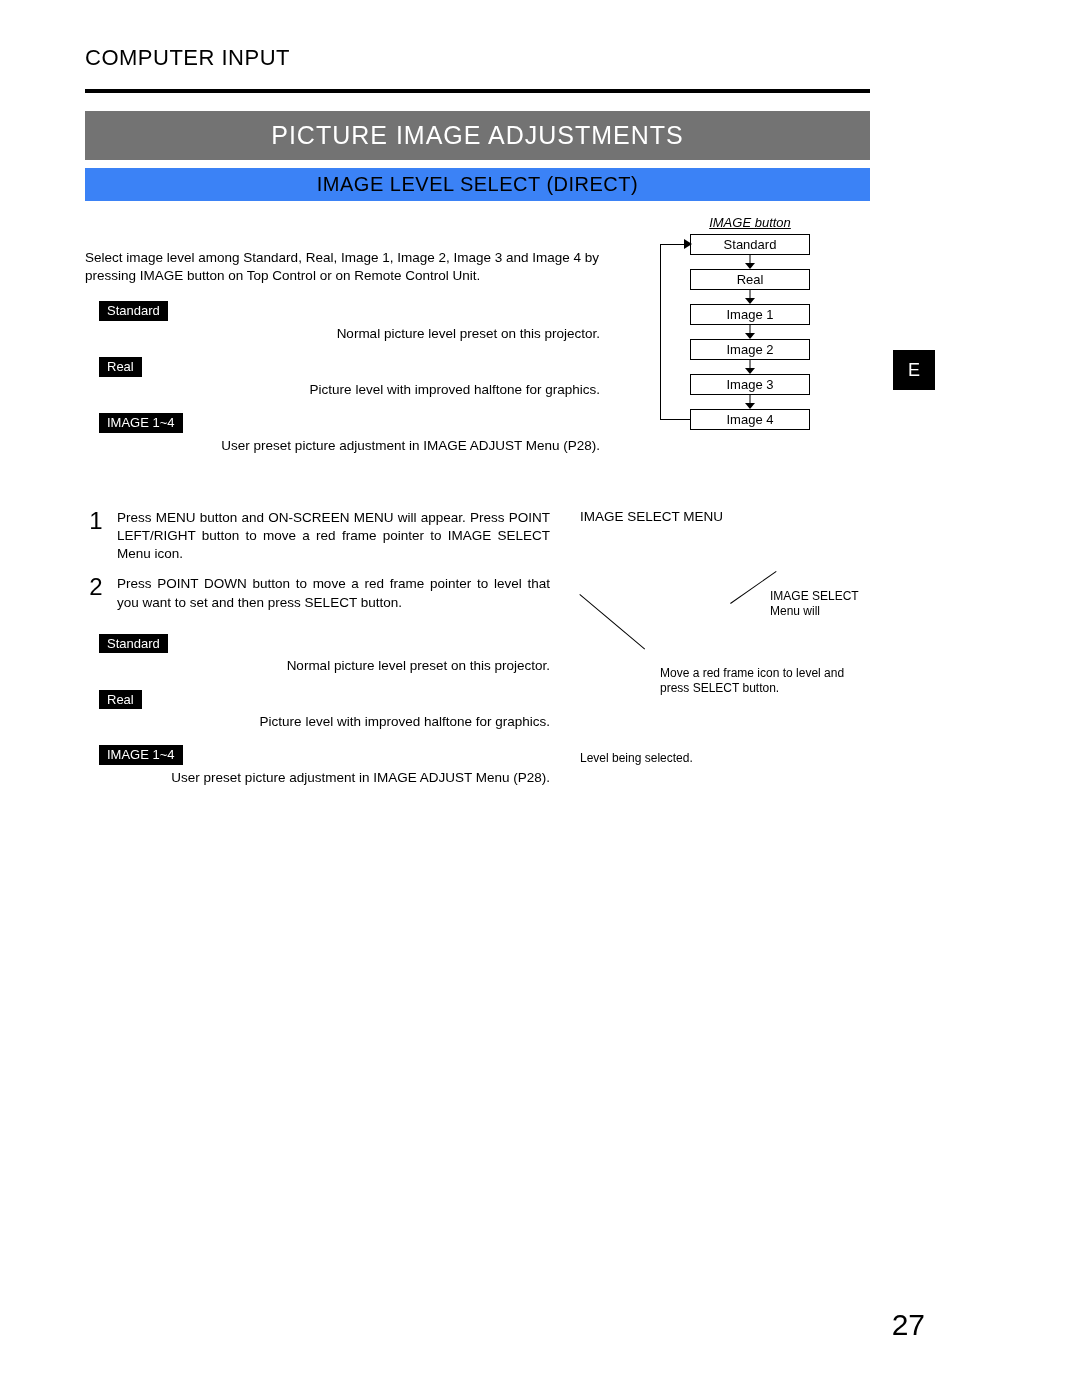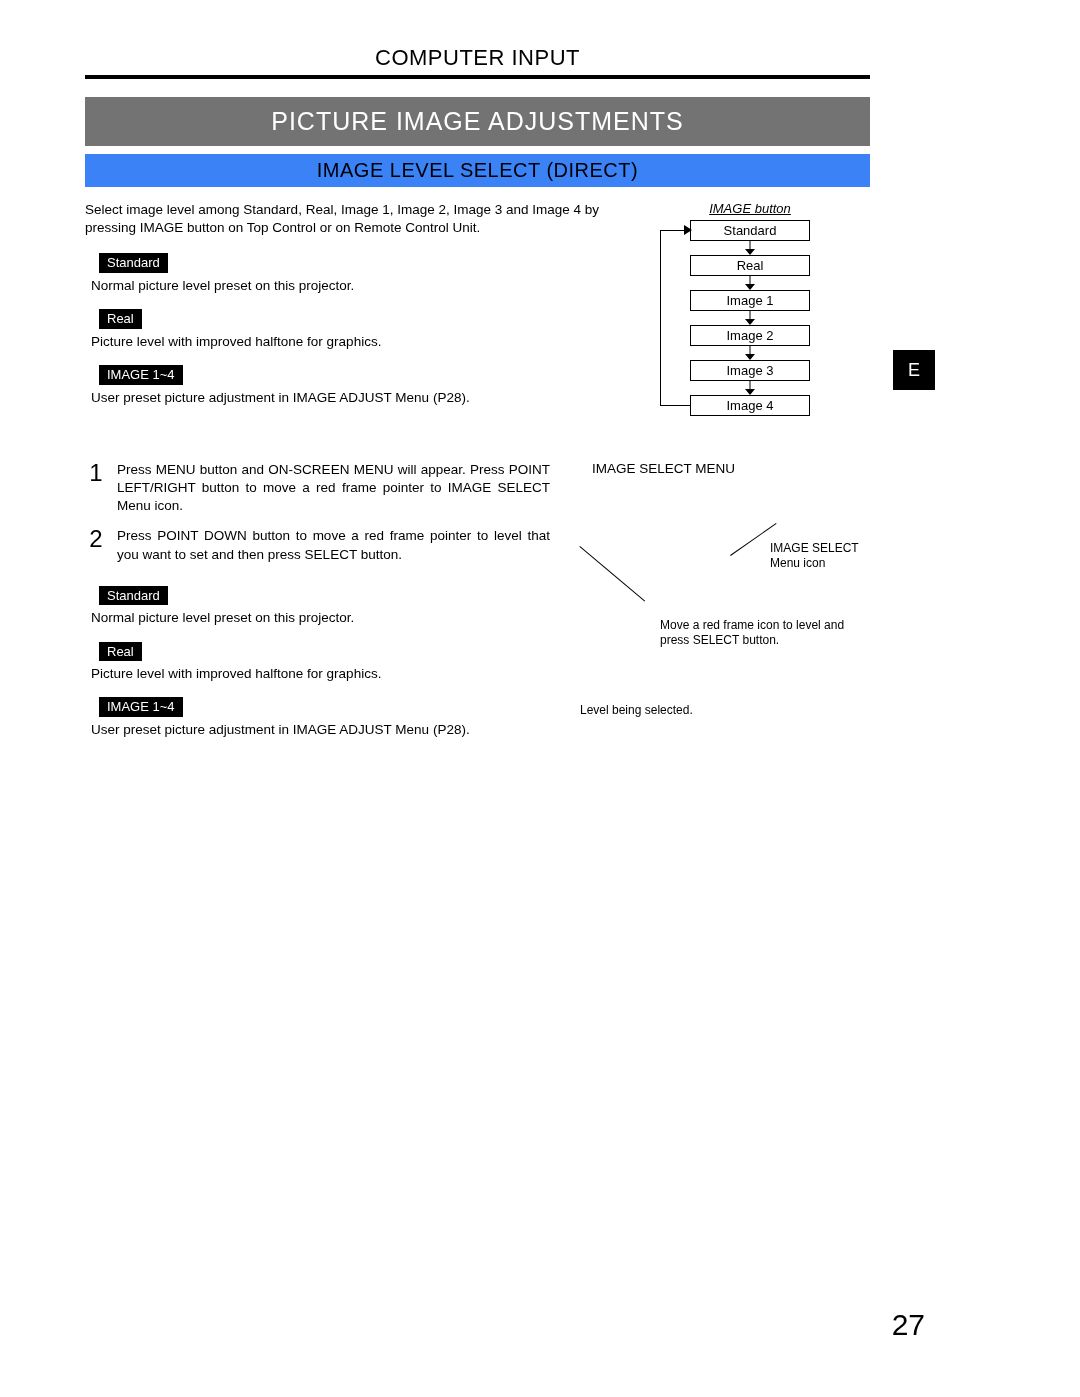--- a/index.html
+++ b/index.html
@@ -11,24 +11,24 @@
     position: relative;
     color: #000;
   }
   .page {
     position: absolute;
     left: 85px;
     top: 45px;
     width: 785px;
   }
   .header-title {
-    text-align: center;
+    text-align: left;
     font-size: 22px;
     letter-spacing: 0.5px;
-    padding-bottom: 4px;
+    padding-bottom: 18px;
   }
   .header-rule {
     border-top: 1px solid #000;
     border-bottom: 3px solid #000;
     height: 4px;
     margin-bottom: 18px;
   }
   .main-title {
     background: #737373;
     color: #fff;
@@ -41,31 +41,31 @@
   .section-title {
     background: #3b82f6;
     text-align: center;
     font-size: 20px;
     letter-spacing: 0.5px;
     padding: 5px 0;
     margin-bottom: 14px;
   }
   .row { display: flex; gap: 30px; }
   .col-left { flex: 1; font-size: 13.5px; line-height: 1.35; }
-  .intro-text { margin-bottom: 16px; }
+  .intro-text { margin-bottom: 16px; margin-top: 34px; }
   .label-box {
     display: inline-block;
     background: #000;
     color: #fff;
     font-size: 13px;
     padding: 1px 8px;
     margin-bottom: 4px;
     margin-left: 14px;
   }
-  .label-desc { margin-bottom: 14px; margin-left: 6px; }
+  .label-desc { margin-bottom: 14px; margin-left: 30px; text-align: right; }
 
   .step-row { display: flex; gap: 10px; margin-bottom: 12px; }
   .step-num { font-size: 24px; width: 22px; text-align: center; line-height: 1; }
   .step-text { font-size: 13.5px; line-height: 1.35; flex:1; text-align: justify; }
 
   
   .col-right { width: 240px; position: relative; }
   .btn-label { font-size: 13px; text-decoration: underline; text-align: center; margin-bottom: 4px; font-style: italic; }
   .cycle { position: relative; width: 120px; margin: 0 auto; }
   .cycle-box {
@@ -91,21 +91,21 @@
     position: absolute;
     left: -6px; top: 5px;
     width: 0; height: 0;
     border-top: 5px solid transparent;
     border-bottom: 5px solid transparent;
     border-left: 8px solid #000;
   }
 
   
   .menu-right { width: 290px; font-size: 12.5px; position: relative; }
-  .menu-title { font-size: 13.5px; margin-bottom: 60px; margin-left: 12px; }
+  .menu-title { font-size: 13.5px; margin-bottom: 60px; }
   .callout1 { position: absolute; left: 190px; top: 80px; width: 100px; font-size: 12px; line-height: 1.25; }
   .callout1-line {
     position: absolute; left: 140px; top: 62px; width: 56px; height: 26px;
     border-top: 1px solid #000;
     transform: rotate(-35deg);
     transform-origin: right top;
   }
   .callout2 { position: absolute; left: 80px; top: 145px; width: 200px; font-size: 12px; line-height: 1.25; margin-top: 12px; }
   .callout2-line {
     position: absolute; left: 0px; top: 85px; width: 85px; height: 1px;
@@ -225,21 +225,21 @@
       <div class="label-box">Real</div>
       <div class="label-desc">Picture level with improved halftone for graphics.</div>
 
       <div class="label-box">IMAGE 1~4</div>
       <div class="label-desc">User preset picture adjustment in IMAGE ADJUST Menu (P28).</div>
     </div>
 
     <div class="menu-right">
       <div class="menu-title">IMAGE SELECT MENU</div>
       <div class="callout1-line"></div>
-      <div class="callout1">IMAGE SELECT Menu icon</div>
+      <div class="callout1">IMAGE SELECT Menu will</div>
       <div class="callout2-line"></div>
       <div class="callout2">Move a red frame icon to level and press SELECT button.</div>
       <div class="callout3">Level being selected.</div>
     </div>
   </div>
 </div>
 
 <div class="side-tab">E</div>
 <div class="page-number">27</div>
 

